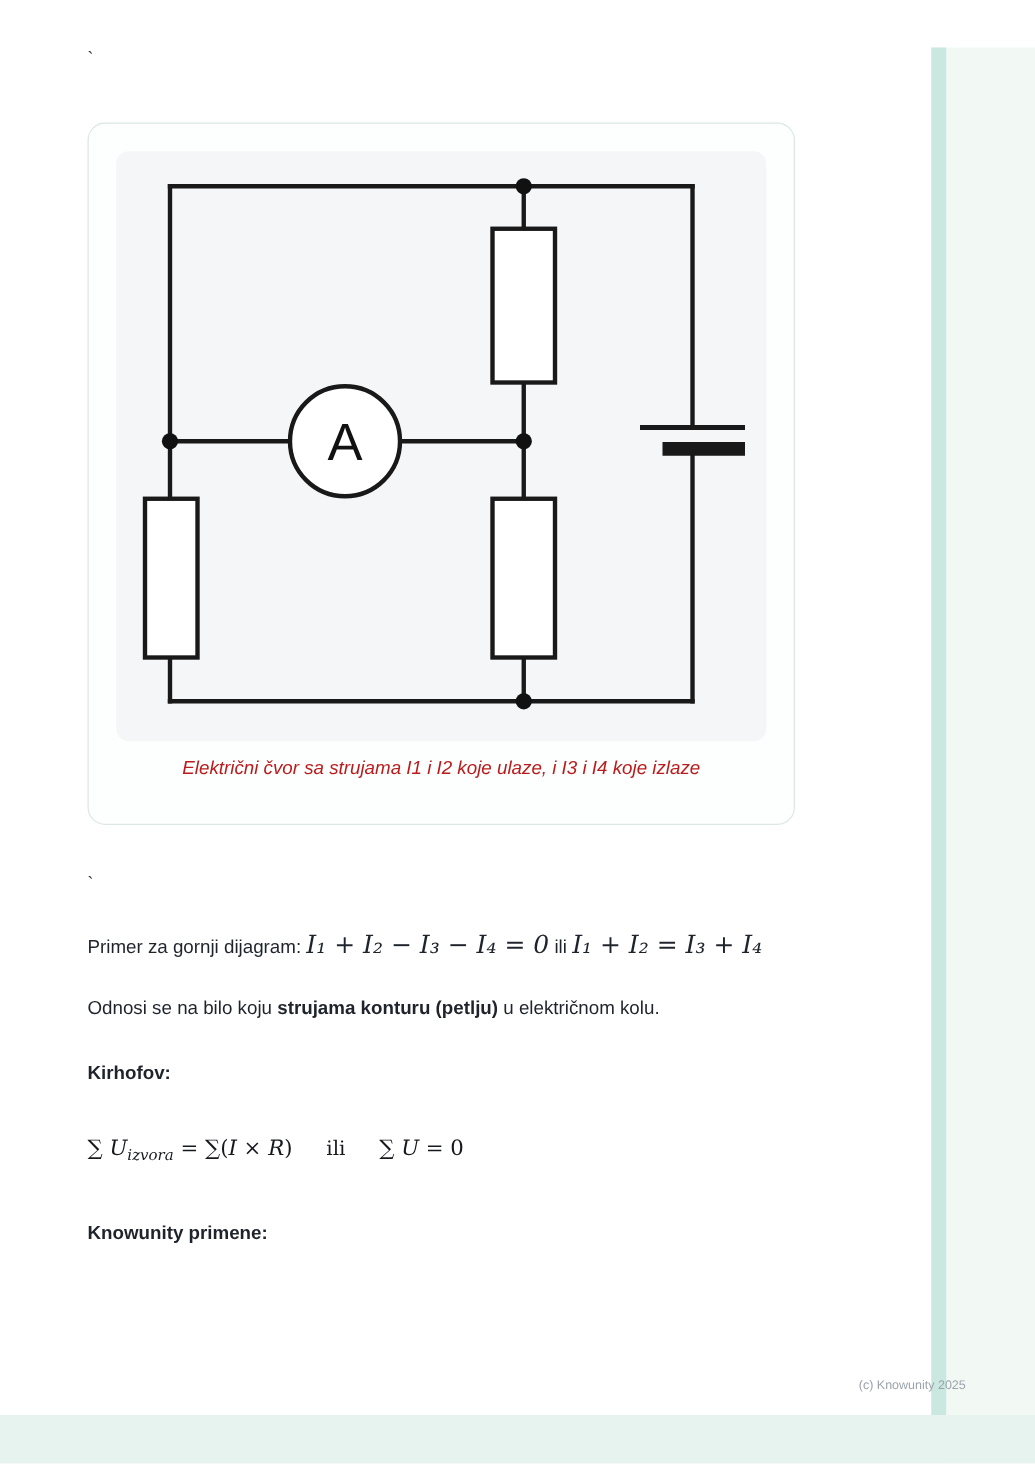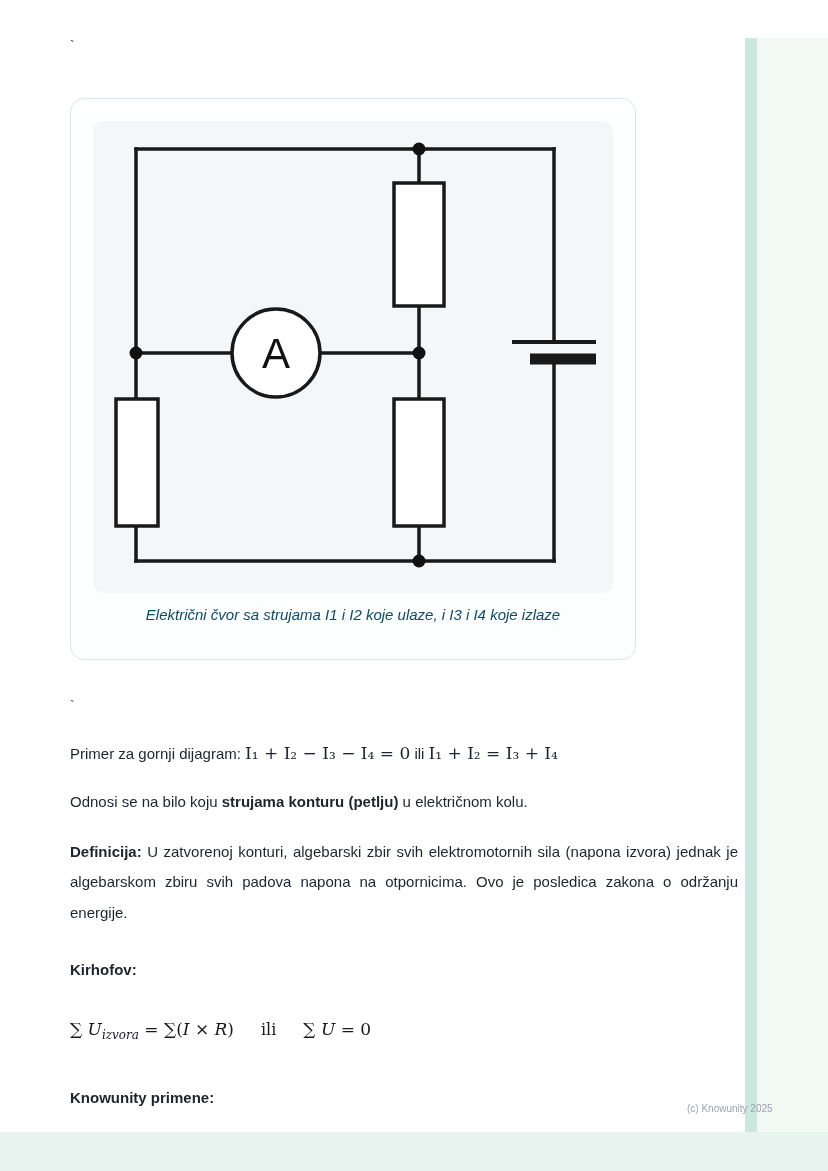--- a/index.html
+++ b/index.html
@@ -23,30 +23,30 @@
   .figure-card {
     position:absolute; left:70px; top:98px; width:566px; height:562px;
     border:1px solid #dce8e4; border-radius:14px; background:#fdfefe; padding:22px;
   }
   .figure-panel {
     width:520px; height:472px; background:#f5f6f8; border-radius:10px; overflow:hidden;
   }
   .figure-panel svg { display:block; width:100%; height:100%; }
   .figure-caption {
     margin-top:13px; text-align:center; font-style:italic;
-    font-size:15px; color:#0c4a6e;
+    font-size:15px; color:#b91c1c;
   }
 
   
   .content { position:absolute; left:70px; top:740px; width:668px; }
   .content p { font-size:15px; line-height:1.55; color:#1f242c; }
 
   .t-plain { font-size:15px;margin-top:17px; }
   .t-bold  { font-weight:bold; }
-  .t-math  { font-family:"DejaVu Serif", serif; font-size:17px; }
+  .t-math  { font-family:"DejaVu Serif", serif; font-style:italic; font-size:20px; }
 
   .heading { margin-top:27px; font-size:15.5px; font-weight:bold; }
   .p-kontura { margin-top:24px; }
   .p-def { margin-top:23px; text-align:justify; line-height:2.05 !important; }
   .bold-label { margin-top:29px; font-weight:bold; }
 
   .formula-line {
     margin-top:38px; width:560px; text-align:left;
     font-family:"DejaVu Serif", serif; font-size:17px; color:#16181d;
   }
@@ -115,23 +115,20 @@
 
     <p>
       <span class="t-plain">Primer za gornji dijagram: </span><span class="t-math">I₁ + I₂ − I₃ − I₄ = 0</span><span class="t-plain"> ili </span><span class="t-math">I₁ + I₂ = I₃ + I₄</span>
     </p>
 
 
     <p class="p-kontura">
       <span>Odnosi se na bilo koju </span><span class="t-bold">strujama konturu (petlju)</span><span> u električnom kolu.</span>
     </p>
 
-    <p class="p-def">
-      <span class="t-bold">Definicija:</span><span> U zatvorenoj konturi, algebarski zbir svih elektromotornih sila (napona izvora) jednak je algebarskom zbiru svih padova napona na otpornicima. Ovo je posledica zakona o održanju energije.</span>
-    </p>
 
     <p class="bold-label">Kirhofov:</p>
 
     <div class="formula-line">
       <span class="m">∑ </span><span class="mi">U</span><span class="msub">izvora</span><span class="m"> = ∑(</span><span class="mi">I</span><span class="m"> × </span><span class="mi">R</span><span class="m">)</span><span class="sep">ili</span><span class="m">∑ </span><span class="mi">U</span><span class="m"> = 0</span>
     </div>
 
     <p class="bold-label postupak">Knowunity primene:</p>
 
   </div>

